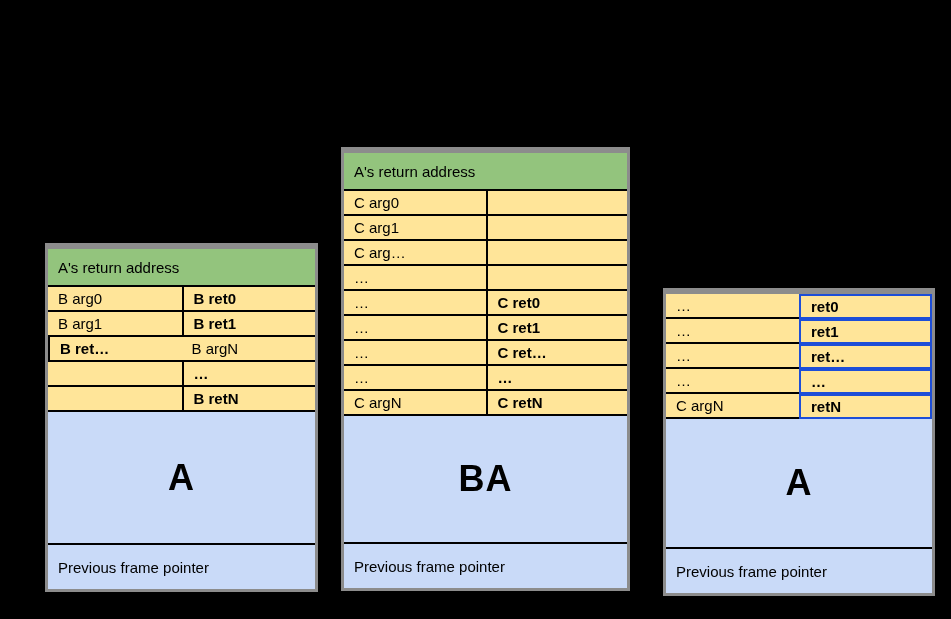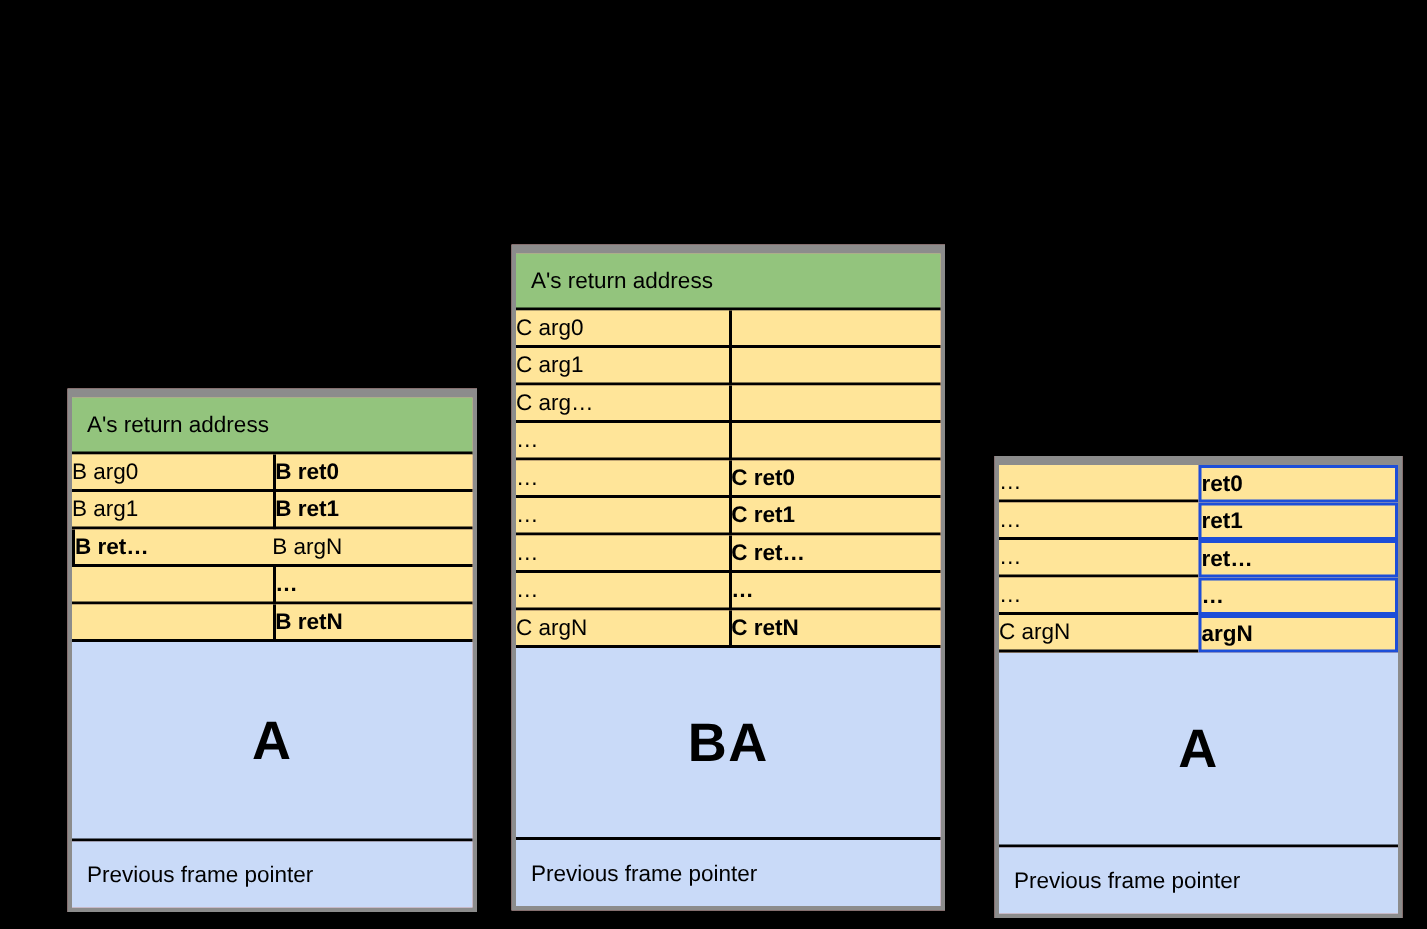--- a/index.html
+++ b/index.html
@@ -13,22 +13,21 @@
     position: relative;
     overflow: hidden;
     font-family: "Liberation Sans", sans-serif;
     color: #000000;
   }
   .stack {
     position: absolute;
     box-sizing: border-box;
     border: 3px solid #8c8c8c;
     border-top-width: 6px;
-    background: #fca5a5;
-    margin-top: 16px;
+    background: #6d28d9;
   }
   .stack1 { left: 45px;  top: 243px; width: 273px; }
   .stack2 { left: 341px; top: 147px; width: 289px; }
   .stack3 { left: 663px; top: 288px; width: 272px; }
 
   .hdr {
     height: 36px;
     background: #93c47d;
     border-bottom: 2px solid #000000;
     display: flex;
@@ -37,20 +36,21 @@
     font-size: 15px;
   }
   .row { display: flex; height: 25px; }
   .cell {
     box-sizing: border-box;
     width: 50%;
     background: #ffe599;
     border-bottom: 2px solid #000000;
     display: flex;
     align-items: center;
+    padding-left: 10px;
     font-size: 15px;
     overflow: hidden;
     white-space: nowrap;
   }
   .cell.rcol { border-left: 2px solid #000000; font-weight: bold; }
   .stack3 .cell.rcol {
     border: 2px solid #1d4ed8;
   }
   .frame {
     background: #c9daf8;
@@ -157,17 +157,17 @@
   <div class="row">
     <div class="cell">…</div>
     <div class="cell rcol">ret…</div>
   </div>
   <div class="row">
     <div class="cell">…</div>
     <div class="cell rcol">…</div>
   </div>
   <div class="row">
     <div class="cell">C argN</div>
-    <div class="cell rcol">argN</div>
+    <div class="cell rcol">retN</div>
   </div>
   <div class="frame">A</div>
   <div class="footer">Previous frame pointer</div>
 </div>
 
 </body></html>

